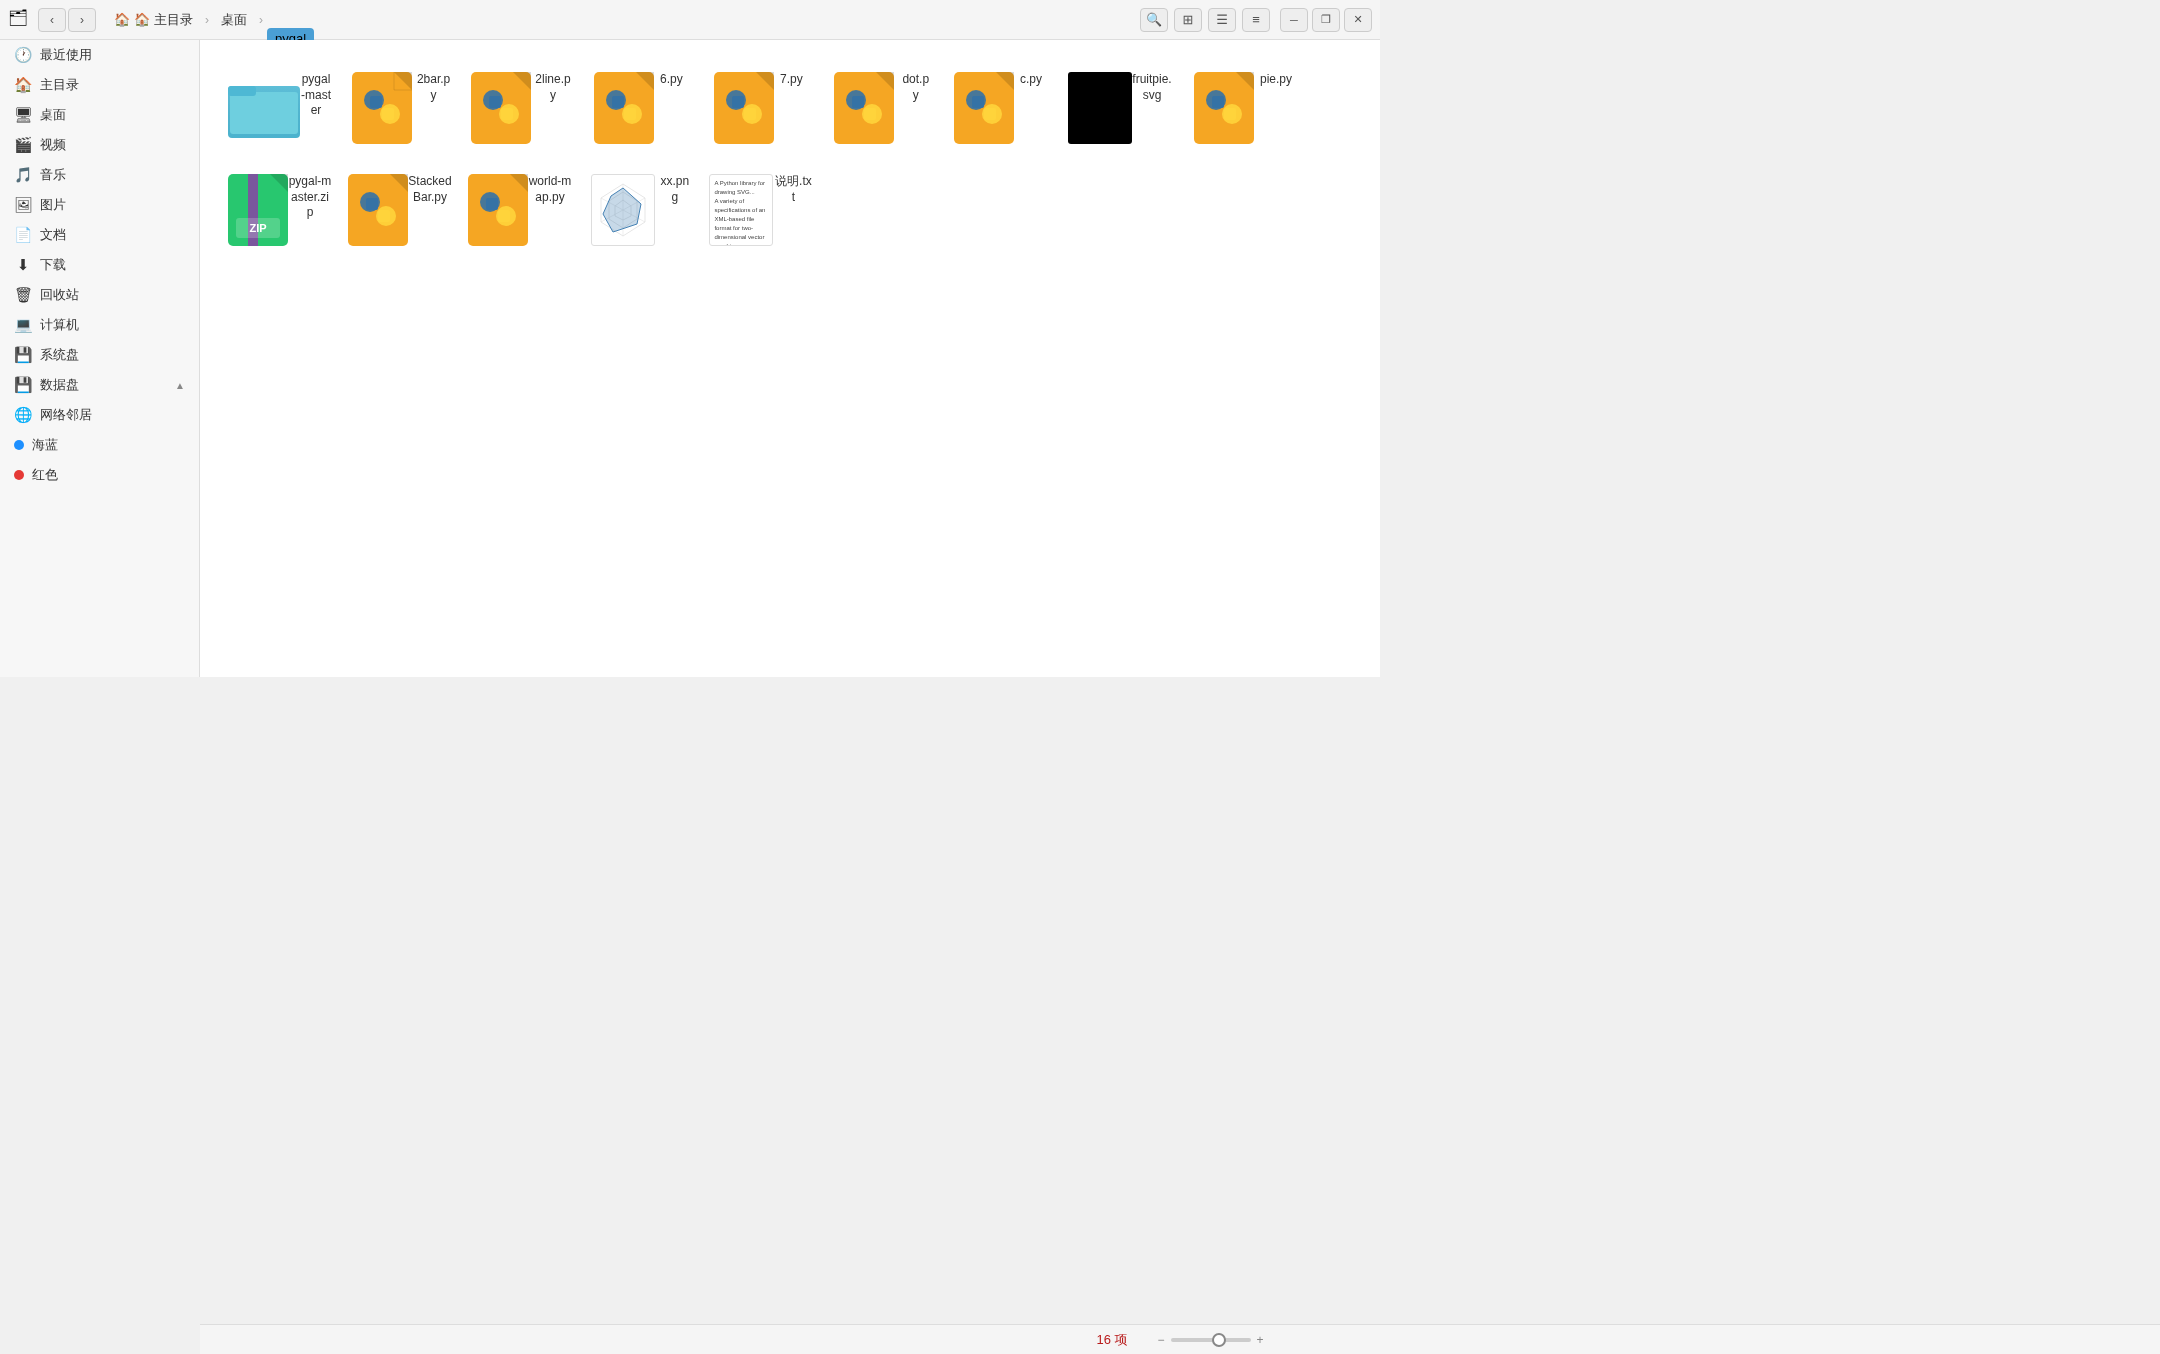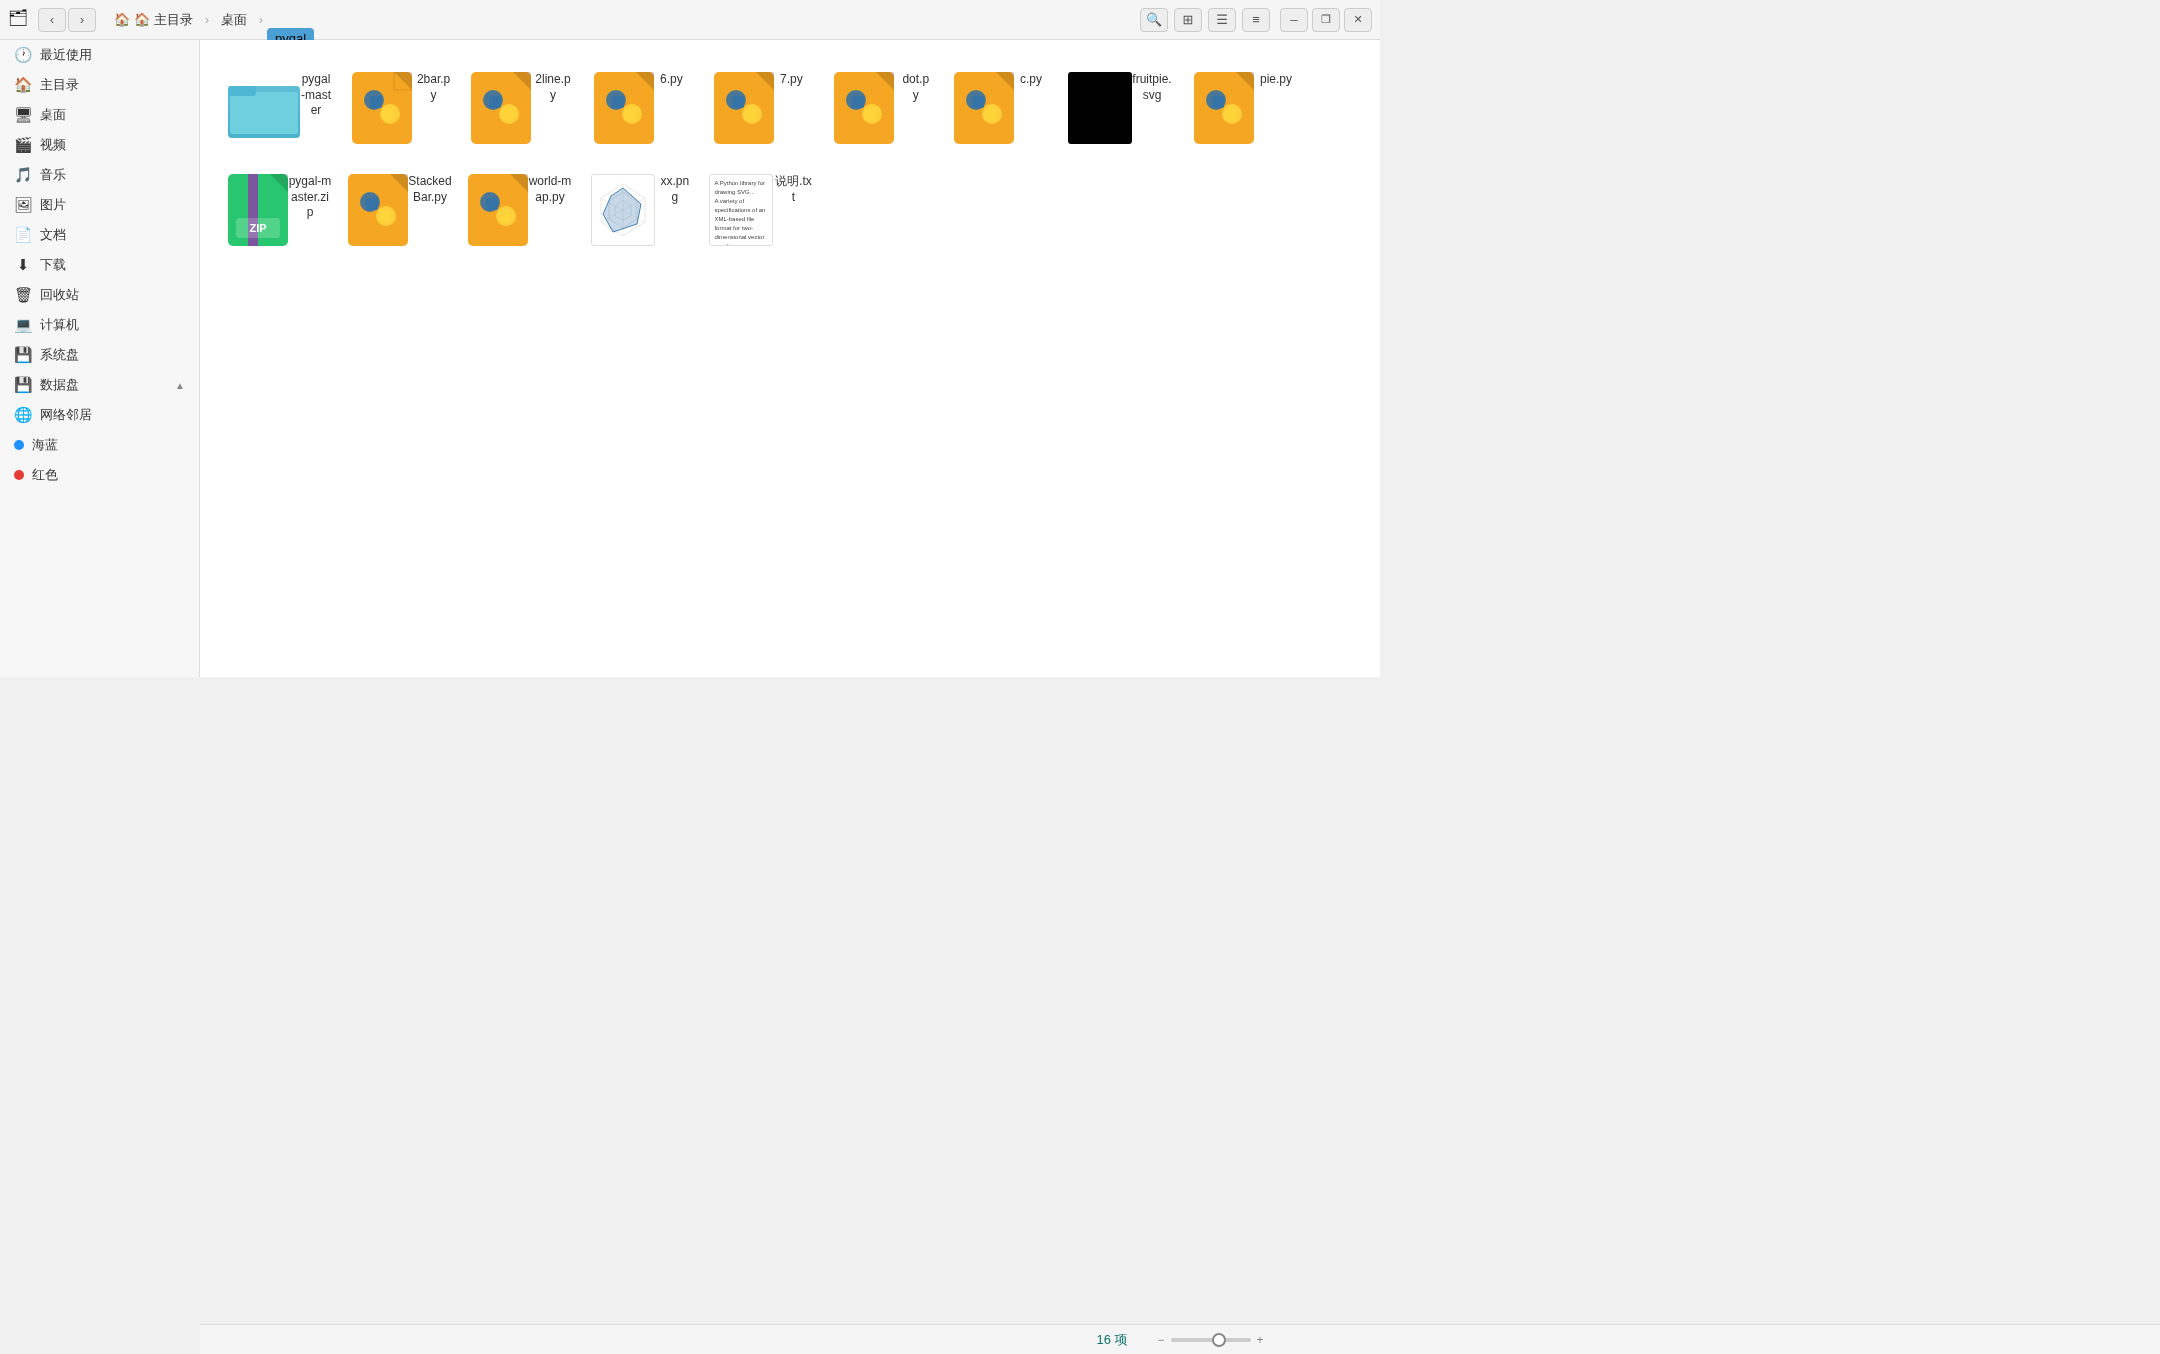--- a/index.html
+++ b/index.html
@@ -394,21 +394,21 @@
           </div>
         </div>
         <span class="file-name">说明.txt</span>
       </div>
 
     </div>
   </div>
 </div>
 
 <div style="position:fixed;bottom:0;left:200px;right:0;height:30px;background:#f5f5f5;border-top:1px solid #ddd;display:flex;align-items:center;justify-content:center;gap:30px;">
-  <span style="font-size:13px;color:#0f766e;">16 项</span>
+  <span style="font-size:13px;color:#b91c1c;">16 项</span>
   <div class="zoom-bar">
     <span style="font-size:12px;color:#888;">−</span>
     <div class="zoom-slider">
       <div class="zoom-thumb"></div>
     </div>
     <span style="font-size:12px;color:#888;">+</span>
   </div>
 </div>
 
 </body></html>

